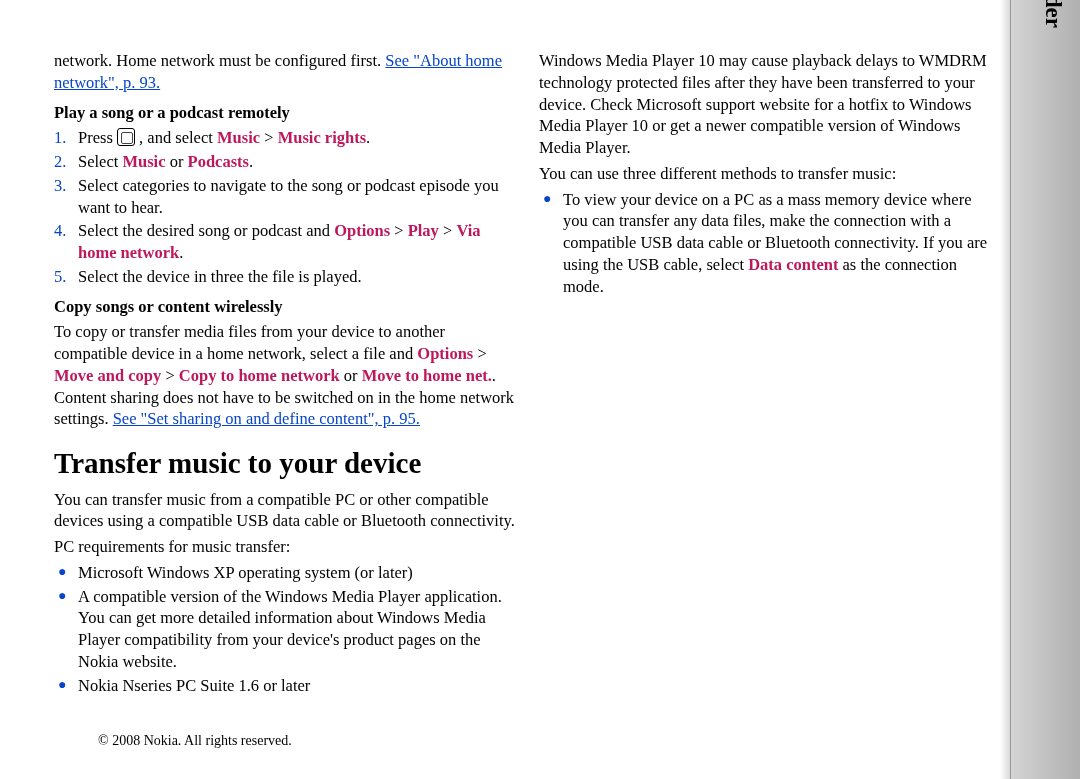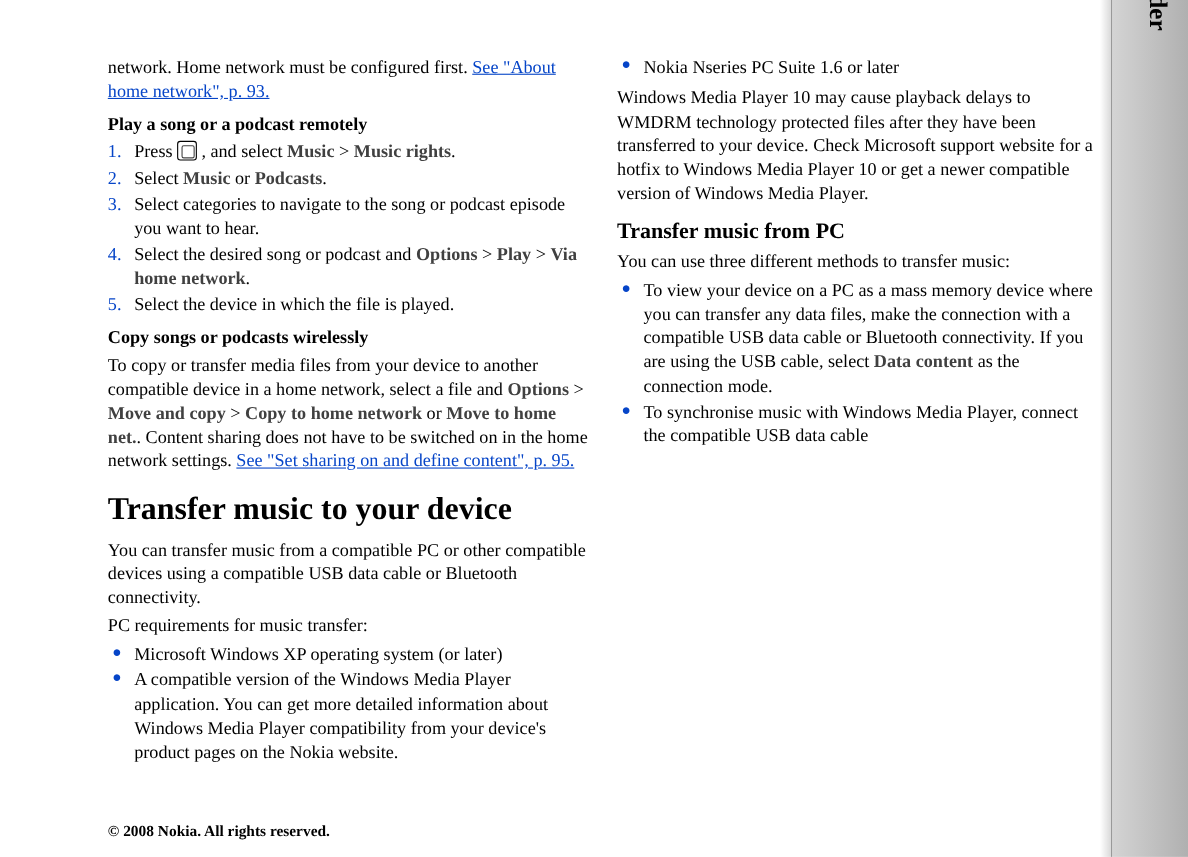--- a/index.html
+++ b/index.html
@@ -7,38 +7,38 @@
     width: 1080px;
     height: 779px;
     background: #fff;
     font-family: Georgia, 'Times New Roman', serif;
     position: relative;
     overflow: hidden;
   }
   .page {
     width: 1000px;
     height: 779px;
-    padding: 50px 0 30px 98px;
+    padding: 50px 0 30px 54px;
     position: relative;
   }
   .columns {
     column-count: 2;
     column-gap: 24px;
     column-fill: auto;
     height: 660px;
     font-size: 16.5px;
     line-height: 1.32;
     color: #000;
   }
   .para { margin: 0 0 4px 0; }
   .link { color: #0645c8; text-decoration: underline; }
   .h-sub { font-weight: 700; margin: 8px 0 4px 0; font-size: 16.5px; }
   .h-major { font-weight: 700; font-size: 29px; margin: 14px 0 6px 0; }
   .h-mid { font-weight: 700; font-size: 20px; margin: 10px 0 4px 0; }
-  .bold-gray { color: #404040; font-weight: 700; }
+  .bold-gray { color: #be185d; font-weight: 700; }
   .ol { list-style: none; margin: 2px 0 6px 0; }
   .ol li { position: relative; padding-left: 24px; margin-bottom: 2px; }
   .ol li .num { position: absolute; left: 0; color: #0645c8; font-weight: 400; }
   .ul { list-style: none; margin: 2px 0 6px 0; }
   .ul li { position: relative; padding-left: 24px; margin-bottom: 2px; }
   .ul li::before {
     content: "●"; position: absolute; left: 4px; top: 1px;
     color: #0645c8; font-size: 14px;
   }
   .icon-key {
@@ -46,22 +46,22 @@
     border: 1.2px solid #000; border-radius: 3px;
     vertical-align: -3px; position: relative;
     background: #fff;
   }
   .icon-key::after {
     content: ""; position: absolute; left: 3px; top: 3px;
     width: 10px; height: 10px;
     border: 1px solid #444; border-radius: 2px;
   }
   .footer {
-    position: absolute; left: 98px; bottom: 14px;
-    font-size: 14px; font-weight: 700;
+    position: absolute; left: 98px; bottom: 30px;
+    font-size: 14px; font-weight: 400;
   }
   .page-num {
     position: absolute; right: 12px; bottom: 60px;
     font-size: 16px; font-weight: 700;
   }
   .side-tab {
     position: absolute; right: 0; top: 0; width: 70px; height: 779px;
     border-left: 1px solid #999;
     background: linear-gradient(to right, #d4d4d4 0%, #b0b0b0 100%);
   }
@@ -100,52 +100,50 @@
       <li>
         <span class="num">3.</span>
         <span>Select categories to navigate to the song or podcast episode you want to hear.</span>
       </li>
       <li>
         <span class="num">4.</span>
         <span>Select the desired song or podcast and </span><span class="bold-gray">Options</span><span> &gt; </span><span class="bold-gray">Play</span><span> &gt; </span><span class="bold-gray">Via home network</span><span>.</span>
       </li>
       <li>
         <span class="num">5.</span>
-        <span>Select the device in which the file is played.</span>
+        <span>Select the device in three the file is played.</span>
       </li>
     </ol>
 
-    <p class="h-sub">Copy songs or podcasts wirelessly</p>
+    <p class="h-sub">Copy songs or content wirelessly</p>
 
     <p class="para">
       <span>To copy or transfer media files from your device to another compatible device in a home network, select a file and </span><span class="bold-gray">Options</span><span> &gt; </span><span class="bold-gray">Move and copy</span><span> &gt; </span><span class="bold-gray">Copy to home network</span><span> or </span><span class="bold-gray">Move to home net.</span><span>. Content sharing does not have to be switched on in the home network settings. </span><a class="link">See "Set sharing on and define content", p. 95.</a>
     </p>
 
     <p class="h-major">Transfer music to your device</p>
 
     <p class="para">You can transfer music from a compatible PC or other compatible devices using a compatible USB data cable or Bluetooth connectivity.</p>
     <p class="para">PC requirements for music transfer:</p>
 
     <ul class="ul">
       <li><span>Microsoft Windows XP operating system (or later)</span></li>
       <li><span>A compatible version of the Windows Media Player application. You can get more detailed information about Windows Media Player compatibility from your device's product pages on the Nokia website.</span></li>
       <li><span>Nokia Nseries PC Suite 1.6 or later</span></li>
     </ul>
 
     <p class="para">Windows Media Player 10 may cause playback delays to WMDRM technology protected files after they have been transferred to your device. Check Microsoft support website for a hotfix to Windows Media Player 10 or get a newer compatible version of Windows Media Player.</p>
 
-    <p class="h-mid">Transfer music from PC</p>
 
     <p class="para">You can use three different methods to transfer music:</p>
 
     <ul class="ul">
       <li>
         <span>To view your device on a PC as a mass memory device where you can transfer any data files, make the connection with a compatible USB data cable or Bluetooth connectivity. If you are using the USB cable, select </span><span class="bold-gray">Data content</span><span> as the connection mode.</span>
       </li>
-      <li><span>To synchronise music with Windows Media Player, connect the compatible USB data cable</span></li>
     </ul>
 
   </div>
 
   <div class="footer">© 2008 Nokia. All rights reserved.</div>
 </div>
 
 <div class="page-num">57</div>
 <div class="side-shadow"></div>
 <div class="side-tab">

